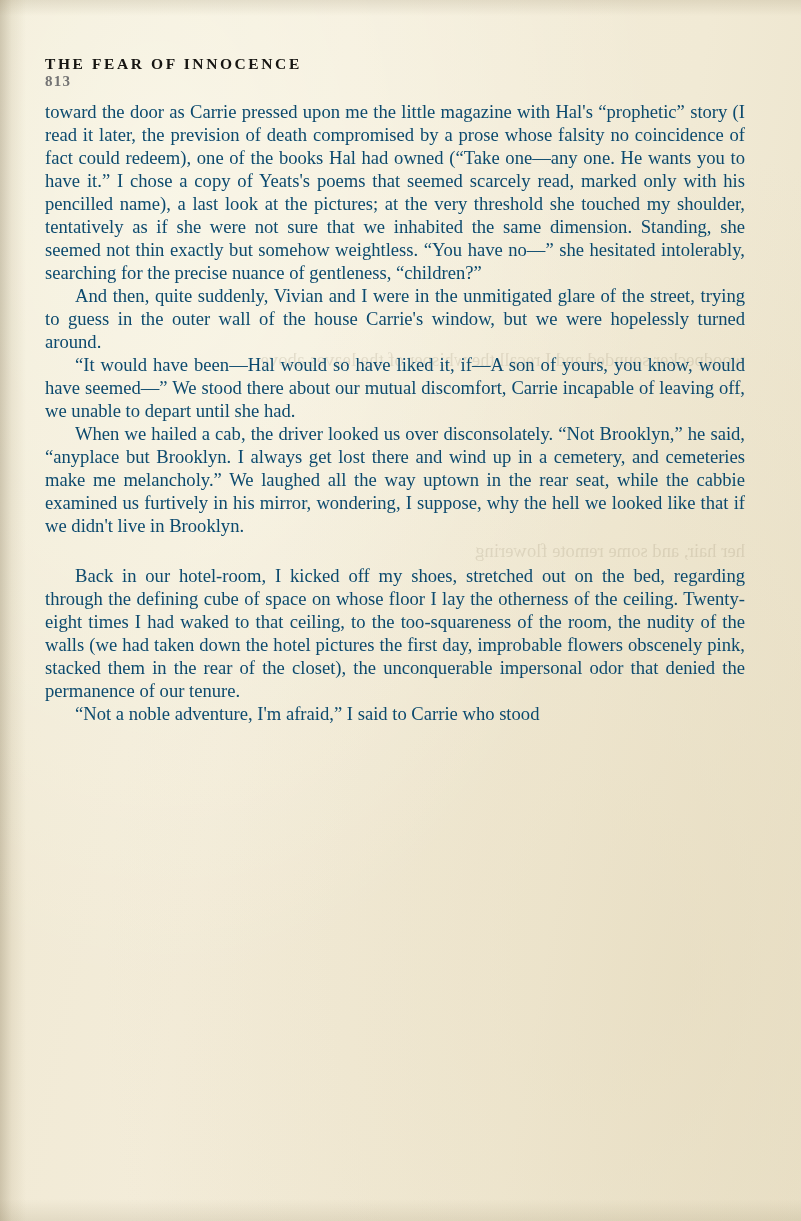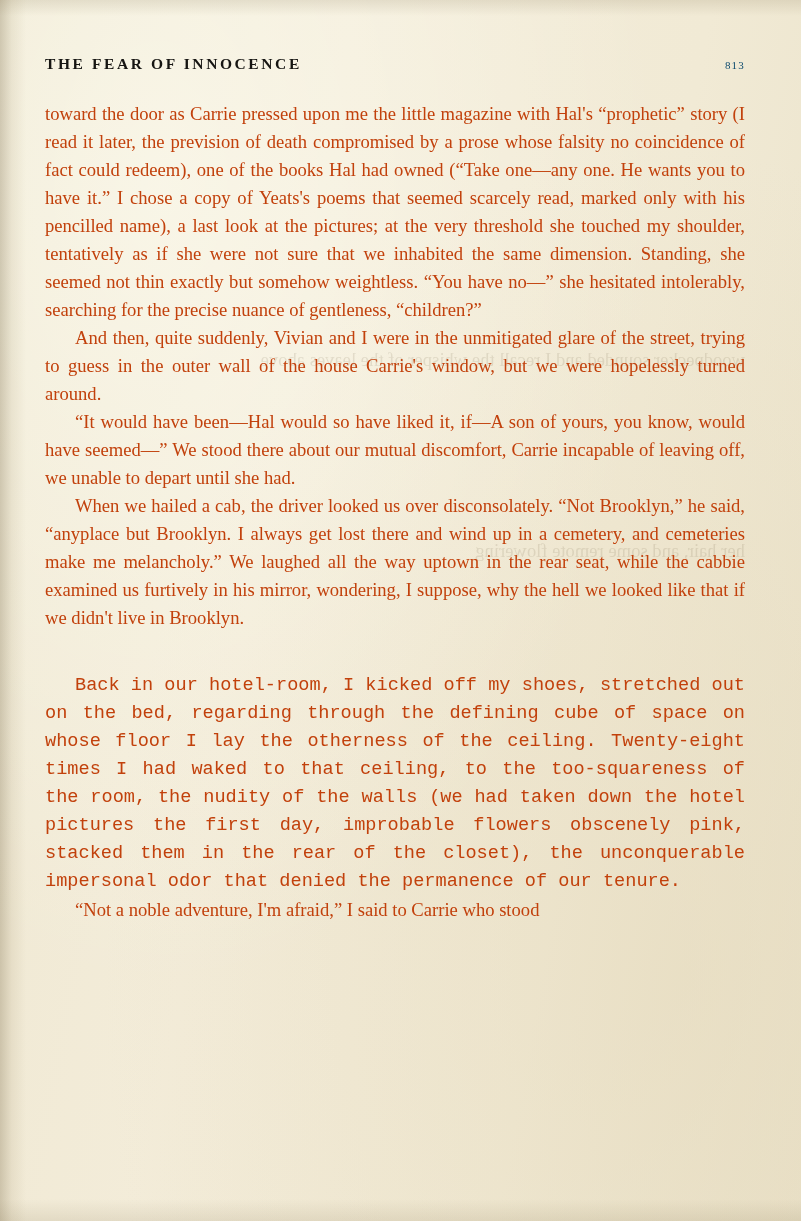--- a/index.html
+++ b/index.html
@@ -55,55 +55,55 @@
 
   .header {
     position: absolute;
     left: 45px;
     right: 56px;
     top: 55px;
     height: 22px;
     display: flex;
     align-items: baseline;
     justify-content: space-between;
+    flex-direction: column;
   }
   .running-head {
     font-size: 15.5px;
     letter-spacing: 2.6px;
     font-weight: bold;
     color: #161512;
     white-space: nowrap;
   }
   .folio {
-    font-size: 11px;
-    font-weight: normal;
+    font-size: 15px;
+    font-weight: bold;
     letter-spacing: 1.2px;
-    color: #0c4a6e;
+    color: #737373;
   }
 
   .body-text {
     position: absolute;
     left: 45px;
     top: 100px;
     width: 700px;
     font-size: 18.6px;
-    line-height: 28px;
+    line-height: 23px;
     text-align: justify;
     text-justify: inter-word;
-    color: #c2410c;
+    color: #0c4a6e;
   }
   .body-text p {
     margin: 0;
   }
   .body-text p.indent {
     text-indent: 30px;
   }
   .body-text p.gap {
-    margin-top: 40px;
-    font-family: Liberation Mono, monospace;
+    margin-top: 27px;
   }
 
   
   .bleed {
     position: absolute;
     left: 45px;
     top: 100px;
     width: 700px;
     font-size: 18.6px;
     line-height: 27.3px;

